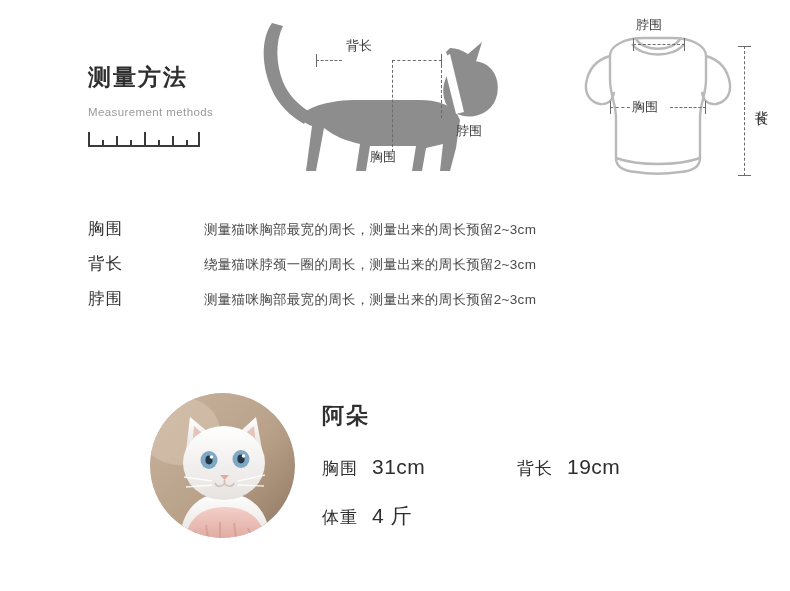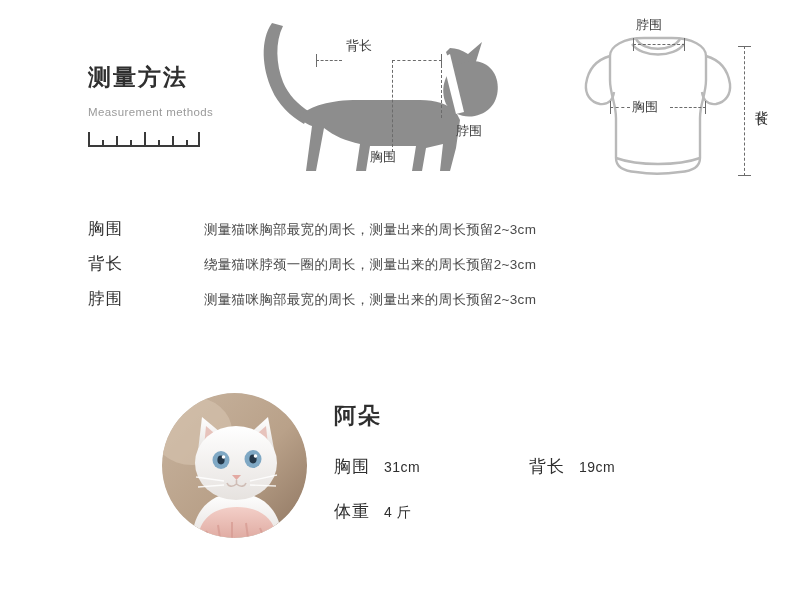--- a/index.html
+++ b/index.html
@@ -119,21 +119,21 @@
   .def-desc {
     font-size: 13.5px;
     color: #4a4a4a;
     letter-spacing: 0.3px;
     margin-left: 44px;
   }
 
   
   .profile {
     position: absolute;
-    left: 162px;
+    left: 150px;
     top: 393px;
     width: 560px;
     height: 165px;
   }
   .avatar {
     position: absolute;
     left: 0;
     top: 0;
     width: 145px;
     height: 145px;
@@ -167,21 +167,21 @@
     align-items: baseline;
     width: 200px;
   }
   .stat-label {
     font-size: 17px;
     letter-spacing: 1px;
     color: #2f2f2f;
     margin-right: 14px;
   }
   .stat-value {
-    font-size: 14px;
+    font-size: 21px;
     color: #2f2f2f;
     letter-spacing: 0.5px;
   }
 </style>
 </head>
 <body>
 
 <div class="page">
 
   <div class="title-block">

